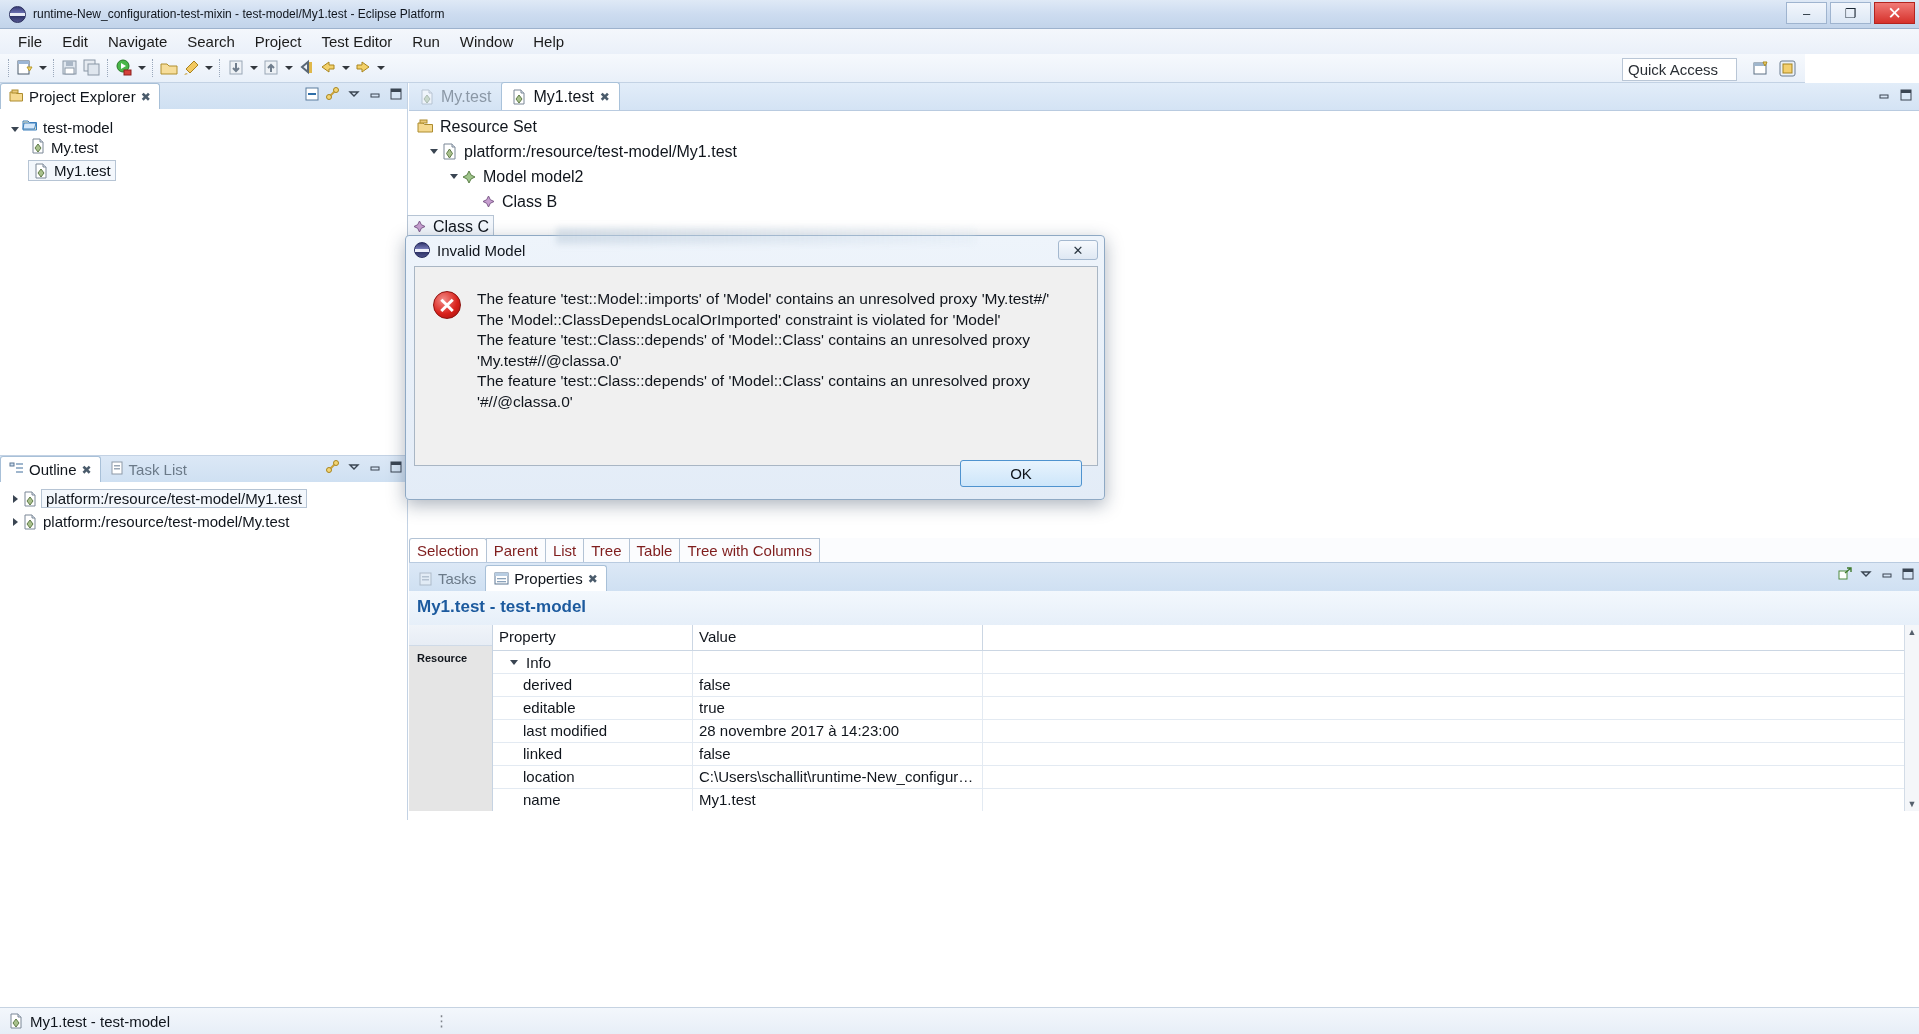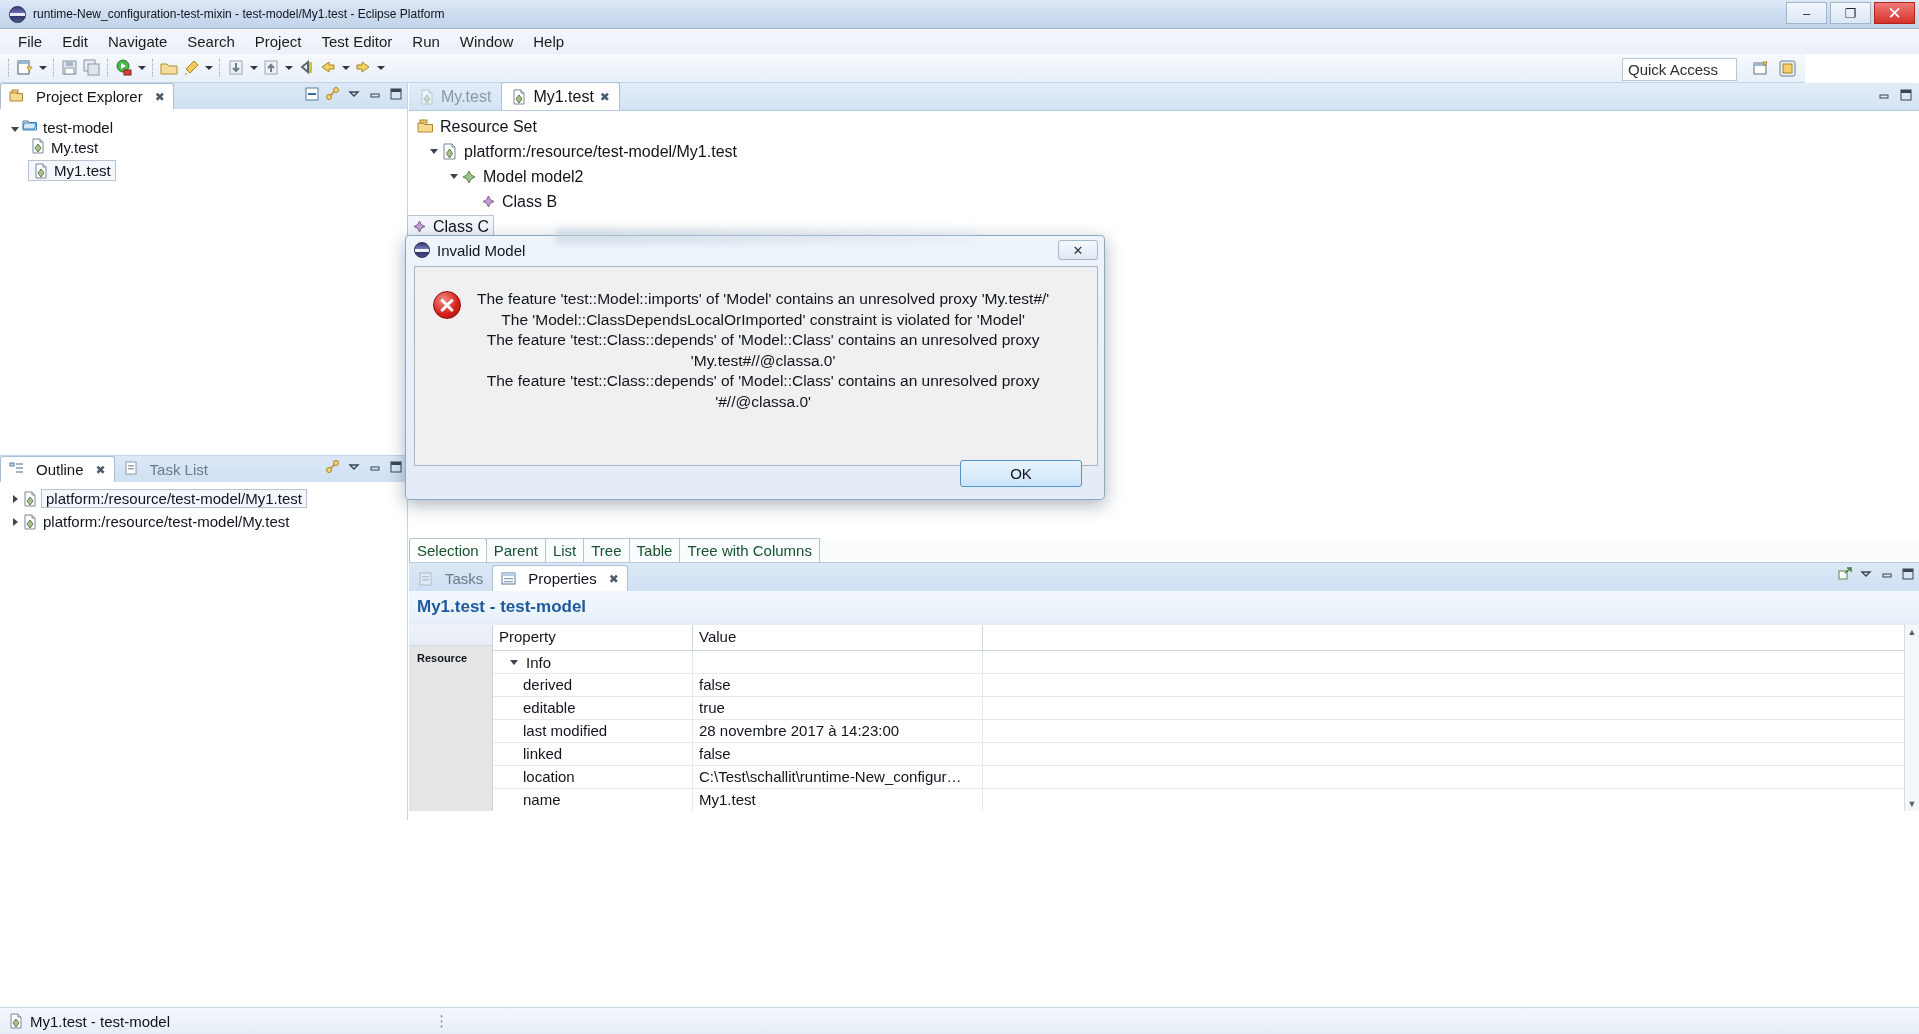--- a/index.html
+++ b/index.html
@@ -76,21 +76,21 @@
   }
   .persp-btns{ position:absolute; right:6px; top:4px; display:flex; gap:5px; align-items:center;}
   .persp-b{ width:22px;height:22px;display:flex;align-items:center;justify-content:center; }
 
   
   .view-tabbar{
     background:linear-gradient(180deg,#dce8f6 0%,#cfe0f2 100%);
     display:flex; align-items:flex-end; height:26px; position:relative;
   }
   .view-tab{
-    height:26px; display:flex; align-items:center; gap:12px;
+    height:26px; display:flex; align-items:center; gap:5px;
     padding:0 8px; font-size:15px; color:#10151c;
     background:#ffffff; border:1px solid #a8c0d8; border-bottom:none;
     border-radius:3px 3px 0 0;
   }
   .view-tab.inactive{
     background:transparent;border-color:transparent;color:#6b7a89;
   }
   .tab-x{ font-size:12px;color:#4a5b6b; }
   .view-tools{ position:absolute; right:4px; top:4px; display:flex; gap:7px; align-items:center; }
   .vt{ width:14px;height:14px;display:flex;align-items:center;justify-content:center;}
@@ -131,21 +131,21 @@
   .etool{ position:absolute; right:6px; top:5px; display:flex; gap:8px; }
 
   
   #form-tabs{
     position:absolute; left:409px; top:538px; width:1510px; height:25px;
     background:#fbfcfe; display:flex; align-items:flex-end;
     border-bottom:1px solid #b9cbe0;
   }
   .ftab{
     height:24px; padding:0 7px; display:flex;align-items:center;
-    font-size:15px;color:#14532d; border:1px solid #b3c3d5;border-bottom:none;
+    font-size:15px;color:#7f1d1d; border:1px solid #b3c3d5;border-bottom:none;
     background:#fbfcfe; margin-right:-1px;
   }
   .ftab.active{ background:#ffffff; border-radius:3px 3px 0 0; }
 
   
   #properties-view{
     position:absolute; left:409px; top:563px; width:1510px; height:257px; background:#fff;
   }
   .prop-title{
     font-size:17px; font-weight:bold; color:#1c5a9e; padding:6px 8px 8px 8px;
@@ -181,21 +181,20 @@
     display:flex; align-items:center; gap:6px; padding-left:8px;
     font-size:15px; color:#10151c;
   }
 
   
   #invalid-model-dialog{
     position:absolute; left:405px; top:235px; width:700px; height:265px;
     background:linear-gradient(180deg,#eef4fb 0%,#e3ecf7 100%);
     border:1px solid #8fa9c4; border-radius:4px;
     box-shadow:0 5px 18px rgba(20,40,70,.35);
-    text-align:center;
   }
   .dlg-title{ height:28px; display:flex;align-items:center;gap:7px;padding:0 8px; }
   .dlg-ico{
     width:16px;height:16px;border-radius:50%;flex:none;
     background:linear-gradient(180deg,#33376f 0%,#7b80bd 45%,#272b5e 55%,#4d5189 100%);
     border:1px solid #272b5e; position:relative;
   }
   .dlg-ico:after{ content:"";position:absolute;left:0;top:6px;width:14px;height:3px;background:#eef0fa;}
   .dlg-title-text{ font-size:15px;color:#10151c; }
   .dlg-close{
@@ -714,21 +713,21 @@
       </div>
 
       <div class="prow">
         <div class="pc" style="width:200px;padding-left:30px;">linked</div>
         <div class="pc" style="width:290px;">false</div>
         <div class="pc" style="flex:1;"></div>
       </div>
 
       <div class="prow">
         <div class="pc" style="width:200px;padding-left:30px;">location</div>
-        <div class="pc" style="width:290px;">C:\Test\schallit\runtime-New_configur…</div>
+        <div class="pc" style="width:290px;">C:\Users\schallit\runtime-New_configur…</div>
         <div class="pc" style="flex:1;"></div>
       </div>
 
       <div class="prow">
         <div class="pc" style="width:200px;padding-left:30px;">name</div>
         <div class="pc" style="width:290px;">My1.test</div>
         <div class="pc" style="flex:1;"></div>
       </div>
 
       <div class="scrollcol">

